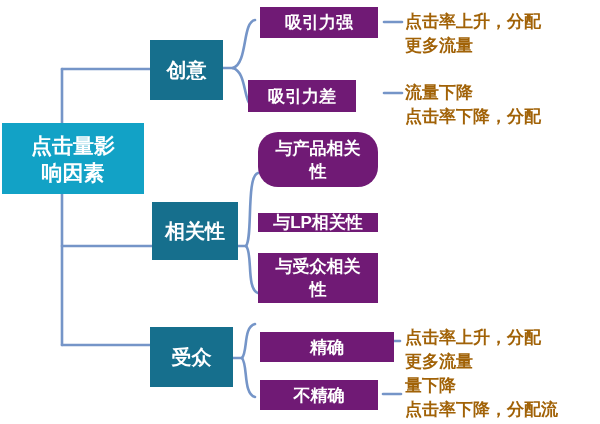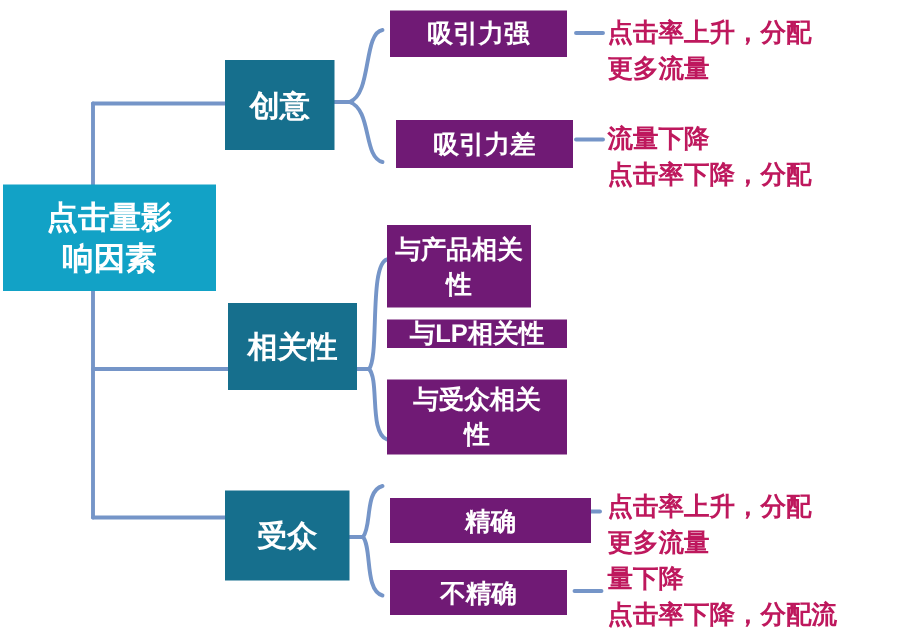--- a/index.html
+++ b/index.html
@@ -11,21 +11,21 @@
   #connectors{position:absolute;left:0;top:0;width:600px;height:424px;}
   .box{
     position:absolute;display:flex;flex-direction:column;
     align-items:center;justify-content:center;
     color:#ffffff;font-weight:bold;text-align:center;
   }
   .root-box{background:#12a2c6;font-size:21px;line-height:27px;}
   .branch-box{background:#166f8d;font-size:20px;}
   .leaf-box{background:#701a75;font-size:17px;line-height:23px;}
   .annotation{
-    position:absolute;color:#be185d;font-size:17px;line-height:24px;
+    position:absolute;color:#a16207;font-size:17px;line-height:24px;
     font-weight:600;white-space:nowrap;
   }
 </style>
 </head>
 <body>
 
 <svg id="connectors" viewBox="0 0 600 424" xmlns="http://www.w3.org/2000/svg">
   <g stroke="#7595c8" stroke-width="2.6" fill="none" stroke-linecap="round">
 
     <path d="M62,69 L62,123"></path>
@@ -65,25 +65,25 @@
 <div class="box branch-box" style="left:152px;top:202px;width:86px;height:58px;">
   <div>相关性</div>
 </div>
 <div class="box branch-box" style="left:150px;top:327px;width:83px;height:60px;">
   <div>受众</div>
 </div>
 
 <div class="box leaf-box" style="left:260px;top:7px;width:118px;height:31px;">
   <div>吸引力强</div>
 </div>
-<div class="box leaf-box" style="left:264px;top:80px;width:118px;height:32px;">
+<div class="box leaf-box" style="left:248px;top:80px;width:108px;height:32px;">
   <div>吸引力差</div>
 </div>
 
-<div class="box leaf-box" style="left:258px;top:150px;width:96px;height:55px;">
+<div class="box leaf-box" style="left:258px;top:132px;width:120px;height:55px;border-radius:20px;">
   <div>与产品相关</div>
   <div>性</div>
 </div>
 <div class="box leaf-box" style="left:258px;top:213px;width:120px;height:19px;">
   <div>与LP相关性</div>
 </div>
 <div class="box leaf-box" style="left:258px;top:253px;width:120px;height:50px;">
   <div>与受众相关</div>
   <div>性</div>
 </div>

